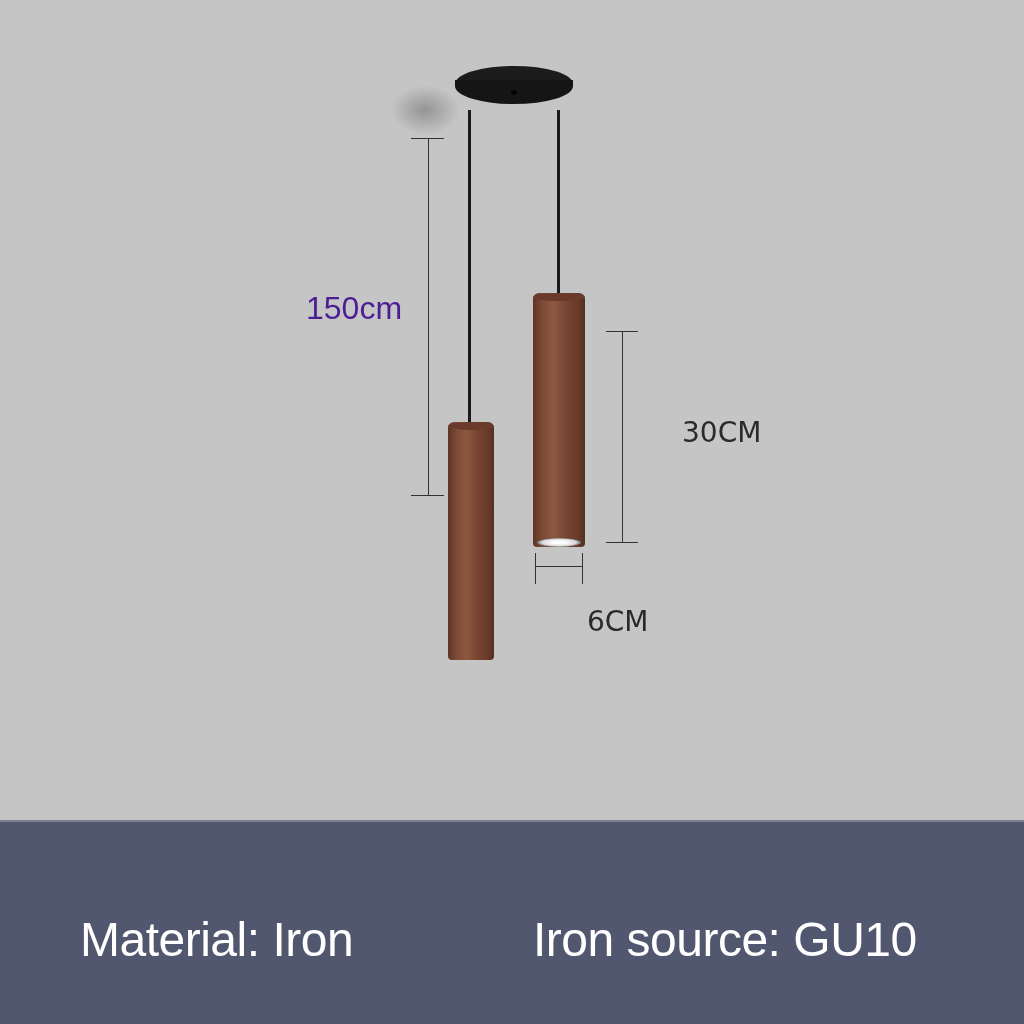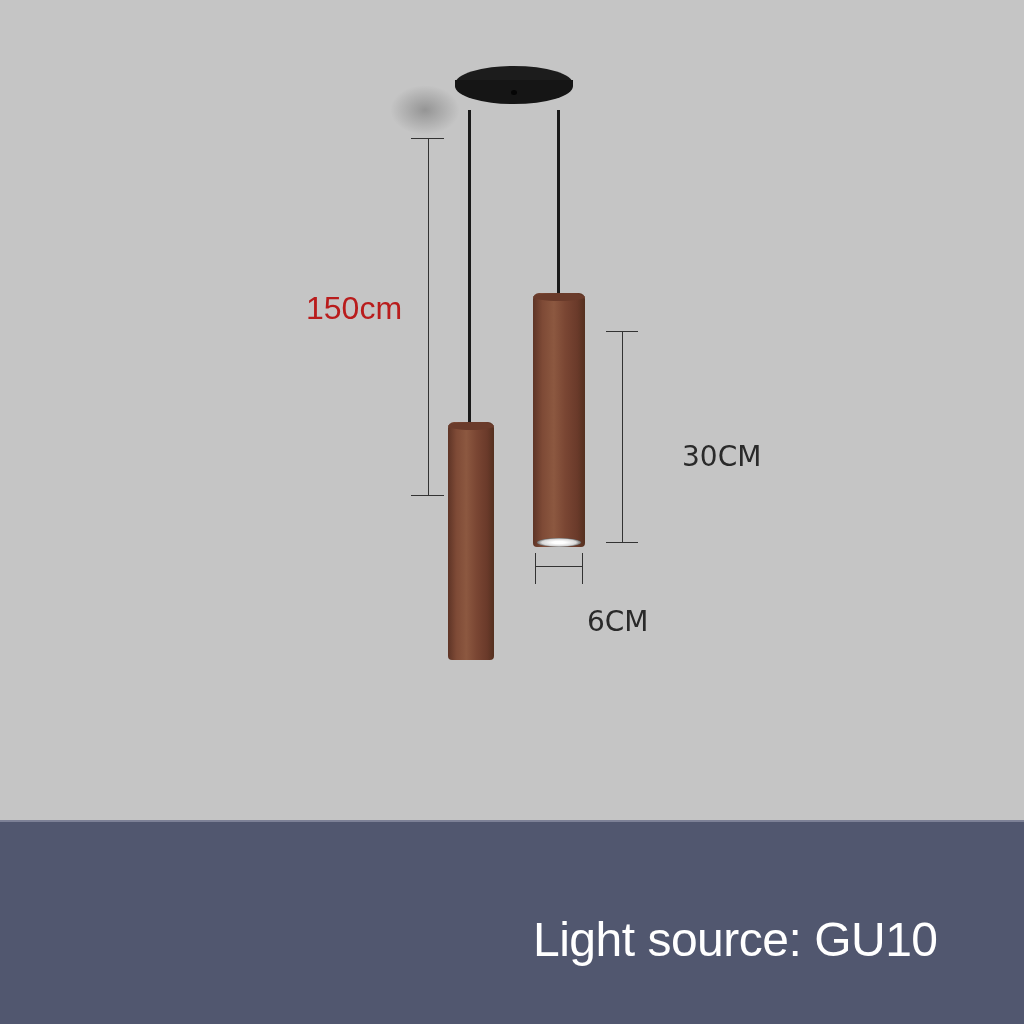--- a/index.html
+++ b/index.html
@@ -8,21 +8,21 @@
   .shadow { position:absolute; left:390px; top:85px; width:70px; height:50px; border-radius:50%; background:radial-gradient(ellipse at center, rgba(90,90,90,0.45), rgba(198,198,198,0) 70%); }
   .canopy { position:absolute; left:455px; top:66px; width:118px; height:52px; }
   .canopy .rim { position:absolute; left:0; top:0; width:118px; height:36px; border-radius:50%; background:#1c1c1c; }
   .canopy .body { position:absolute; left:0; top:14px; width:118px; height:24px; background:#151515; border-radius:0 0 59px 59px / 0 0 18px 18px; }
   .canopy .dot { position:absolute; left:56px; top:24px; width:6px; height:5px; border-radius:50%; background:#050505; }
   .cord { position:absolute; width:3px; background:#1a1a1a; }
   .tube { position:absolute; border-radius:6px 6px 4px 4px; background:linear-gradient(90deg, #5e3426 0%, #7e4a36 18%, #8c5840 40%, #7a4633 62%, #6a3a2a 85%, #54301f 100%); }
   .tube .top { position:absolute; left:0; right:0; top:0; height:8px; border-radius:50%; background:#6a3b2b; }
   .lens { position:absolute; left:4px; right:4px; bottom:0px; height:9px; border-radius:50%; background:radial-gradient(ellipse at center, #ffffff 20%, #d8d8d8 55%, #2a2a2a 80%); }
   .dim { position:absolute; background:#333; }
-  .label { position:absolute; color:#b91c1c; }
+  .label { position:absolute; color:#4c1d95; }
   .banner { position:absolute; left:0; top:820px; width:1024px; height:204px; background:#51576f; border-top:2px solid #7d8196; box-sizing:border-box; }
   .banner .txt { position:absolute; top:90px; color:#ffffff; font-size:48px; letter-spacing:-0.5px; }
 </style>
 </head>
 <body>
 
 <div class="photo">
   <div class="shadow"></div>
 
   <div class="canopy">
@@ -44,23 +44,24 @@
   </div>
 
   <div class="dim" style="left:428px; top:138px; width:1px; height:358px;"></div>
   <div class="dim" style="left:411px; top:138px; width:33px; height:1px;"></div>
   <div class="dim" style="left:411px; top:495px; width:33px; height:1px;"></div>
   <div class="label" style="left:306px; top:290px; font-size:32px;">150cm</div>
 
   <div class="dim" style="left:622px; top:331px; width:1px; height:212px;"></div>
   <div class="dim" style="left:606px; top:331px; width:32px; height:1px;"></div>
   <div class="dim" style="left:606px; top:542px; width:32px; height:1px;"></div>
-  <div class="label" style="left:682px; top:416px; font-size:28px; font-family:'DejaVu Sans', sans-serif; color:#2a2a2a;margin-top:24px;">30CM</div>
+  <div class="label" style="left:682px; top:416px; font-size:28px; font-family:'DejaVu Sans', sans-serif; color:#2a2a2a;">30CM</div>
 
   <div class="dim" style="left:535px; top:553px; width:1px; height:31px;"></div>
   <div class="dim" style="left:582px; top:553px; width:1px; height:31px;"></div>
   <div class="dim" style="left:535px; top:566px; width:48px; height:1px;"></div>
   <div class="label" style="left:568px; top:605px; font-size:28px; font-family:'DejaVu Sans', sans-serif; color:#2a2a2a;margin-left:19px;">6CM</div>
 </div>
 
 <div class="banner">
-  <div class="txt" style="left:533px;">Light source: GU10</div>
+  <div class="txt" style="left:80px;">Material: Iron</div>
+  <div class="txt" style="left:533px;">Iron source: GU10</div>
 </div>
 
 </body></html>

